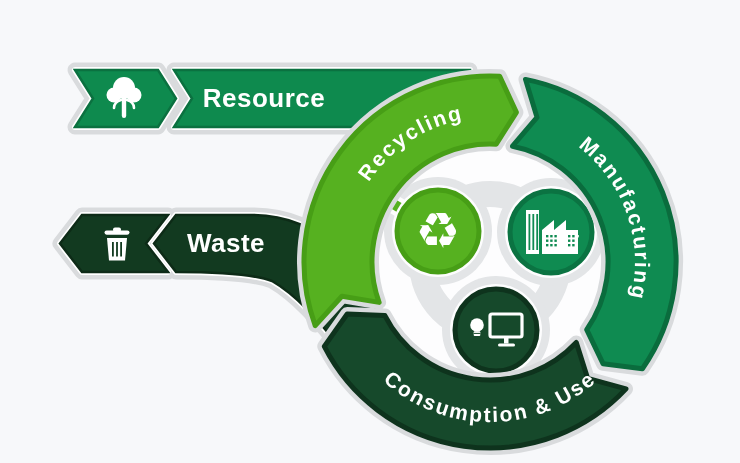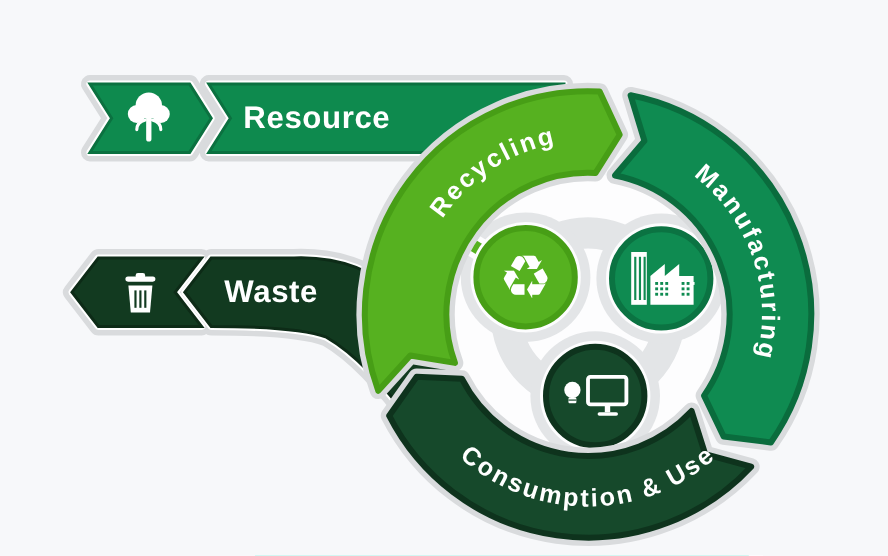--- a/index.html
+++ b/index.html
@@ -1,17 +1,17 @@
 <!DOCTYPE html>
 <html><head>
 <meta charset="utf-8">
 <style>
   html,body{margin:0;padding:0}
   body{width:740px;height:463px;overflow:hidden}
-  .wrap{width:624px;height:463px;background:#5eead4;position:relative}
+  .wrap{width:624px;height:463px;background:#22c55e;position:relative}
   svg{display:block}
   text{font-family:"Liberation Sans",sans-serif;font-weight:700;fill:#ffffff}
   .glyph{font-family:"DejaVu Sans",sans-serif;font-weight:400}
 </style>
 </head>
 <body>
 
 <div class="wrap">
 <svg width="740" height="463" viewBox="0 0 740 463">
 

